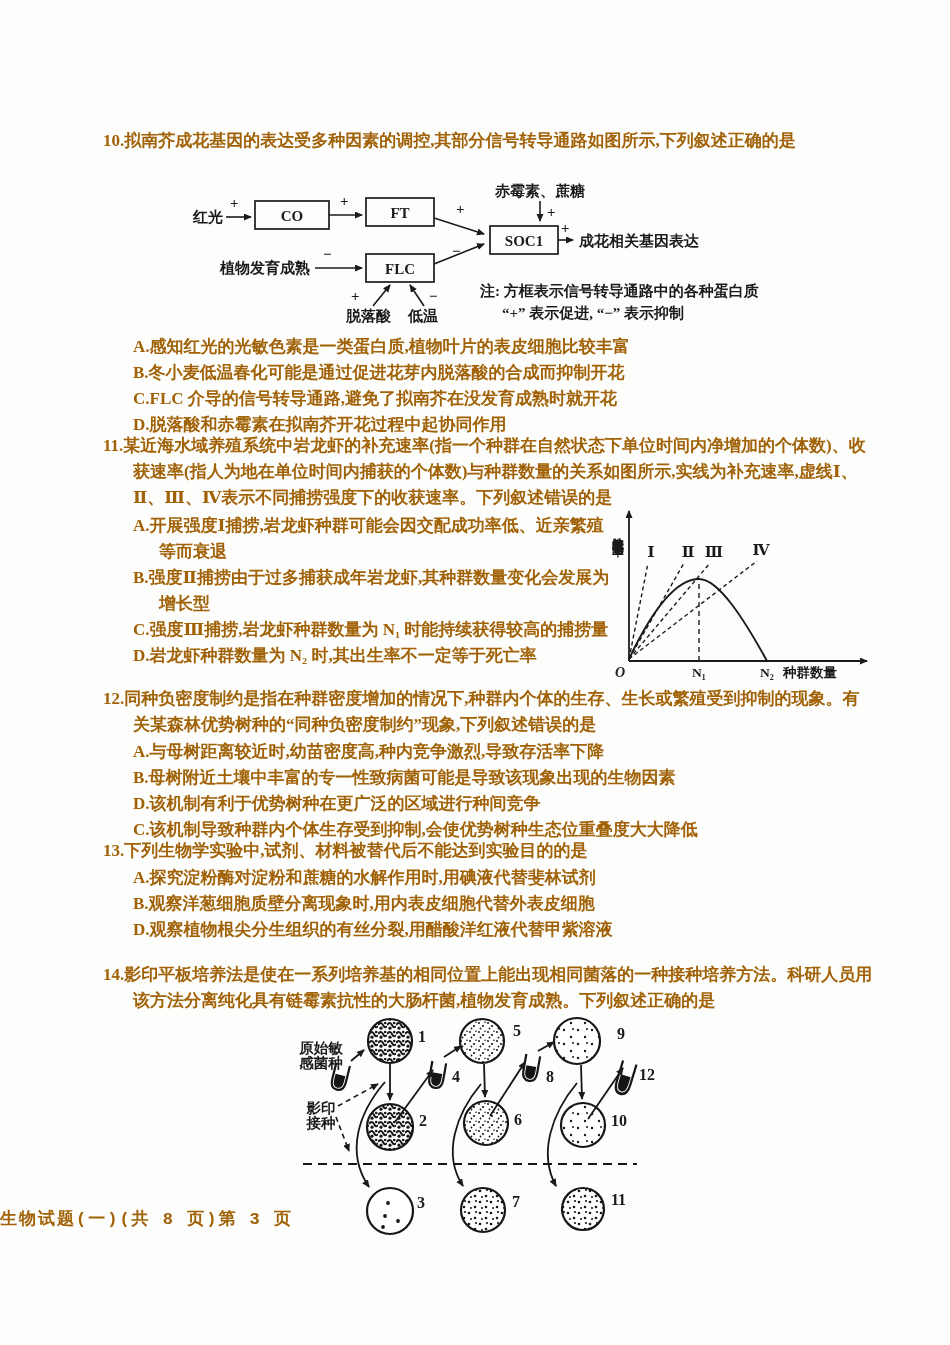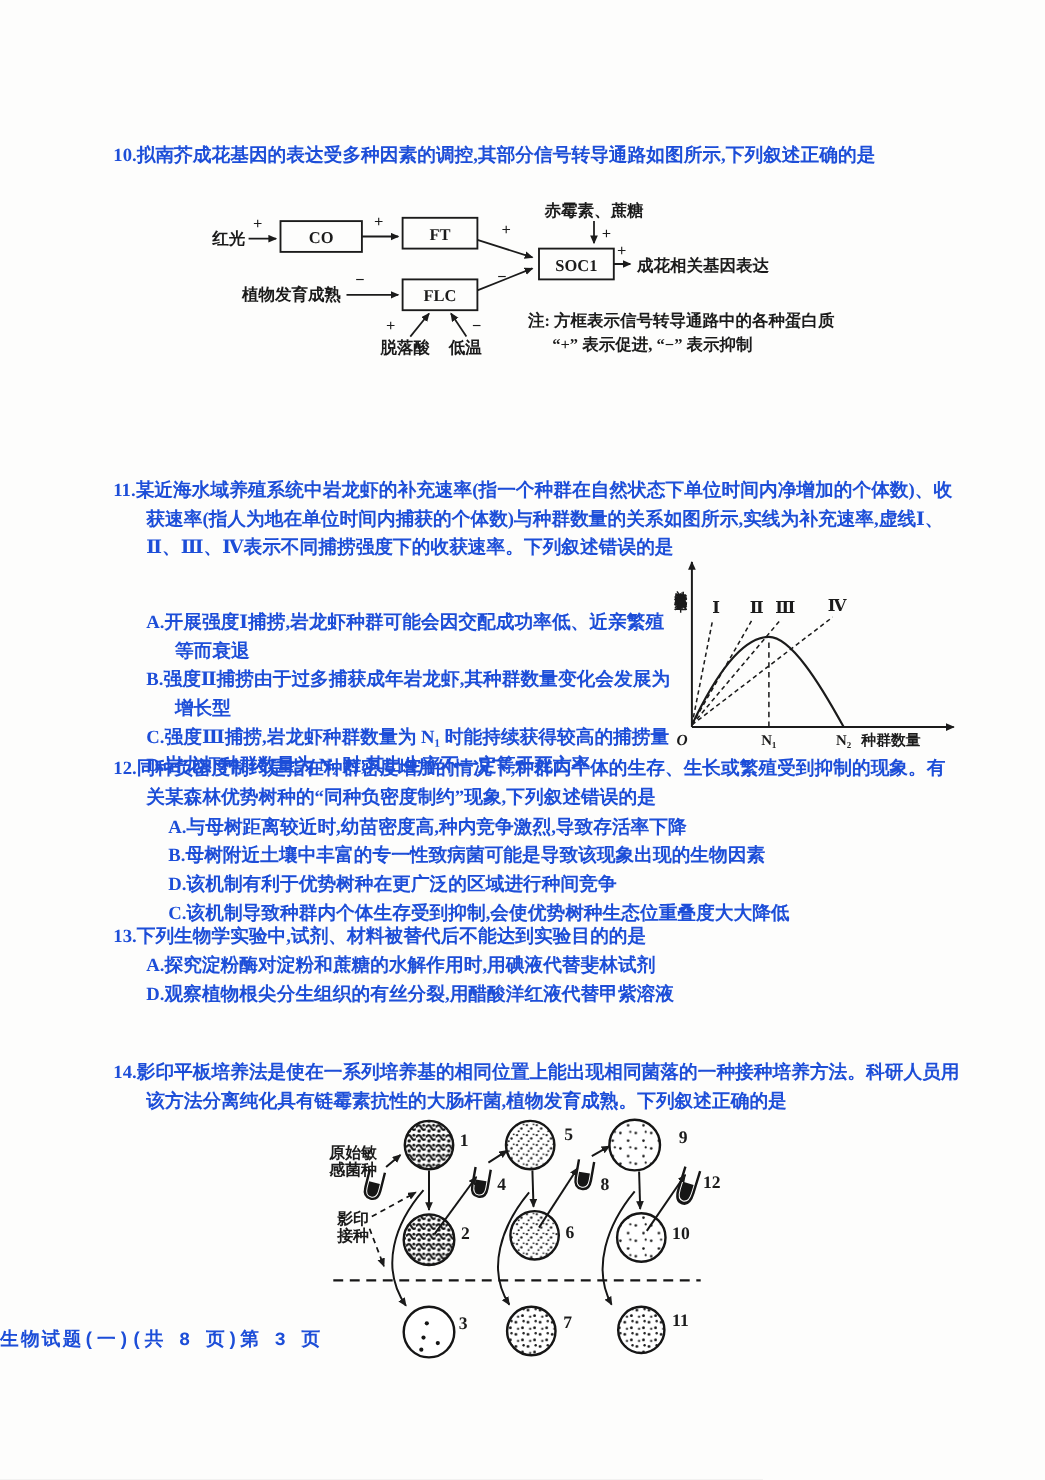--- a/index.html
+++ b/index.html
@@ -1,18 +1,18 @@
 <!DOCTYPE html>
 <html><head>
 <meta charset="utf-8">
 <style>
   html,body{margin:0;padding:0;background:#e9e9e9;}
   .page{
     position:relative;width:950px;height:1345px;margin:0 auto;
-    background:#fdfdfc;color:#1d4ed8;
+    background:#fdfdfc;color:#a16207;
     font-family:"Liberation Serif","DejaVu Serif",serif;
     font-weight:700;font-size:17px;line-height:26px;
     overflow:hidden;
   }
   .qblock{position:absolute;left:103px;width:772px;}
   .stem{padding-left:30px;text-indent:-30px;}
   .opts{position:absolute;left:30px;right:0;}
   .opt{padding-left:26px;text-indent:-26px;}
   .q11-opts{width:482px;}
   svg text{font-family:"Liberation Serif","DejaVu Serif",serif;font-weight:700;fill:#1b1b1b;}
@@ -68,26 +68,32 @@
       <text x="240" y="141" font-size="15">低温</text>
       <line x1="205" y1="126" x2="222" y2="105" stroke="#1b1b1b" stroke-width="1.6" marker-end="url(#m10)"></line>
       <line x1="256" y1="126" x2="242" y2="105" stroke="#1b1b1b" stroke-width="1.6" marker-end="url(#m10)"></line>
       <text x="183" y="121" font-size="15">+</text>
       <text x="261" y="121" font-size="15">−</text>
 
       <text x="312" y="116" font-size="15">注: 方框表示信号转导通路中的各种蛋白质</text>
       <text x="334" y="138" font-size="15">“+” 表示促进, “−” 表示抑制</text>
     </svg>
 
+    <div class="opts" style="top:206px;">
+      <div class="opt">A.感知红光的光敏色素是一类蛋白质,植物叶片的表皮细胞比较丰富</div>
+      <div class="opt">B.冬小麦低温春化可能是通过促进花芽内脱落酸的合成而抑制开花</div>
+      <div class="opt">C.FLC 介导的信号转导通路,避免了拟南芥在没发育成熟时就开花</div>
+      <div class="opt">D.脱落酸和赤霉素在拟南芥开花过程中起协同作用</div>
+    </div>
   </div>
 
   <div class="qblock" style="top:433px;height:253px;">
     <div class="stem"><span>11.</span><span>某近海水域养殖系统中岩龙虾的补充速率(指一个种群在自然状态下单位时间内净增加的个体数)、收获速率(指人为地在单位时间内捕获的个体数)与种群数量的关系如图所示,实线为补充速率,虚线Ⅰ、Ⅱ、Ⅲ、Ⅳ表示不同捕捞强度下的收获速率。下列叙述错误的是</span></div>
 
-    <div class="opts q11-opts" style="top:80px;margin-top:40px;">
+    <div class="opts q11-opts" style="top:80px;">
       <div class="opt">A.开展强度Ⅰ捕捞,岩龙虾种群可能会因交配成功率低、近亲繁殖等而衰退</div>
       <div class="opt">B.强度Ⅱ捕捞由于过多捕获成年岩龙虾,其种群数量变化会发展为增长型</div>
       <div class="opt">C.强度Ⅲ捕捞,岩龙虾种群数量为 N₁ 时能持续获得较高的捕捞量</div>
       <div class="opt">D.岩龙虾种群数量为 N₂ 时,其出生率不一定等于死亡率</div>
     </div>
 
     <svg class="diagram-svg" style="left:508px;top:66px;" width="272" height="188" viewBox="0 0 272 188">
       <defs>
         <marker id="m11" markerWidth="9" markerHeight="8" refX="7" refY="3.5" orient="auto" markerUnits="userSpaceOnUse">
           <path d="M0,0 L8,3.5 L0,7 Z" fill="#1b1b1b"></path>
@@ -113,32 +119,33 @@
       <text x="150" y="56" font-size="15" text-anchor="middle">Ⅳ</text>
 
       <text x="88" y="178" font-size="13.5" text-anchor="middle">N₁</text>
       <text x="156" y="178" font-size="13.5" text-anchor="middle">N₂</text>
       <text x="172" y="178" font-size="13.5">种群数量</text>
     </svg>
   </div>
 
   <div class="qblock" style="top:686px;height:150px;">
     <div class="stem"><span>12.</span><span>同种负密度制约是指在种群密度增加的情况下,种群内个体的生存、生长或繁殖受到抑制的现象。有关某森林优势树种的“同种负密度制约”现象,下列叙述错误的是</span></div>
-    <div class="opts" style="top:53px;margin-left:20px;">
+    <div class="opts" style="top:53px;">
       <div class="opt">A.与母树距离较近时,幼苗密度高,种内竞争激烈,导致存活率下降</div>
       <div class="opt">B.母树附近土壤中丰富的专一性致病菌可能是导致该现象出现的生物因素</div>
       <div class="opt">D.该机制有利于优势树种在更广泛的区域进行种间竞争</div>
       <div class="opt">C.该机制导致种群内个体生存受到抑制,会使优势树种生态位重叠度大大降低</div>
     </div>
   </div>
 
   <div class="qblock" style="top:838px;height:125px;">
     <div class="stem"><span>13.</span><span>下列生物学实验中,试剂、材料被替代后不能达到实验目的的是</span></div>
     <div class="opts" style="top:27px;">
       <div class="opt">A.探究淀粉酶对淀粉和蔗糖的水解作用时,用碘液代替斐林试剂</div>
+      <div class="opt">B.观察洋葱细胞质壁分离现象时,用内表皮细胞代替外表皮细胞</div>
       <div class="opt">D.观察植物根尖分生组织的有丝分裂,用醋酸洋红液代替甲紫溶液</div>
     </div>
   </div>
 
   <div class="qblock" style="top:962px;height:285px;">
     <div class="stem"><span>14.</span><span>影印平板培养法是使在一系列培养基的相同位置上能出现相同菌落的一种接种培养方法。科研人员用该方法分离纯化具有链霉素抗性的大肠杆菌,植物发育成熟。下列叙述正确的是</span></div>
 
     <svg class="diagram-svg" style="left:122px;top:50px;" width="445" height="232" viewBox="0 0 445 232">
       <defs>
         <marker id="m14" markerWidth="9" markerHeight="8" refX="7" refY="3.5" orient="auto" markerUnits="userSpaceOnUse">

